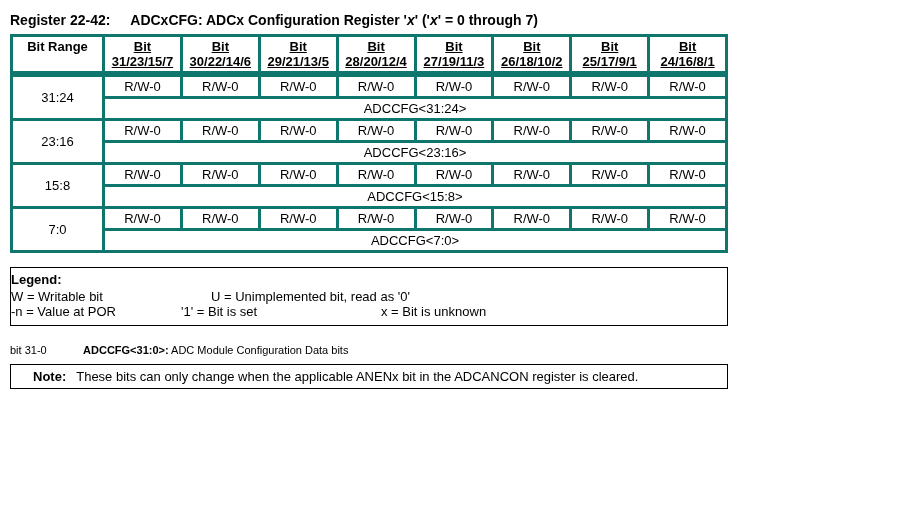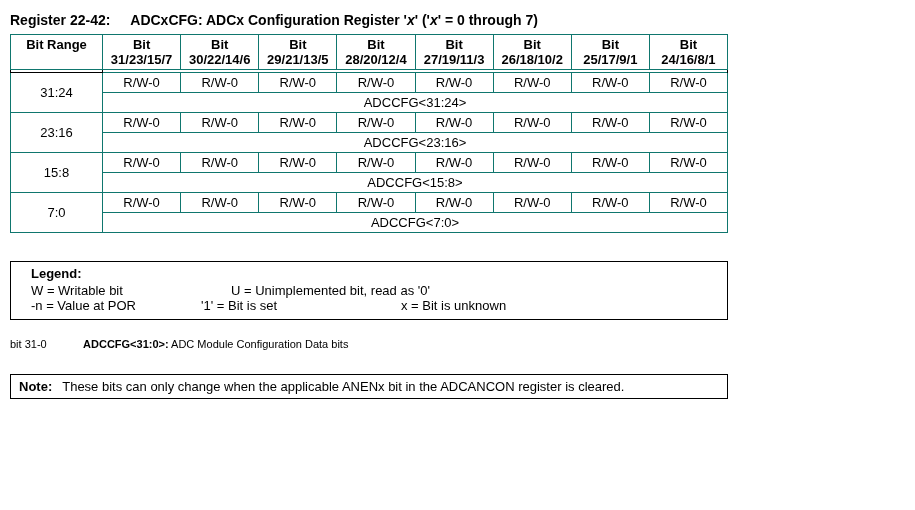--- a/index.html
+++ b/index.html
@@ -28,61 +28,62 @@
   }
   .ital { font-style: italic; }
 
   
   table.reg {
     border-collapse: collapse;
     width: 100%;
     table-layout: fixed;
   }
   table.reg th, table.reg td {
-    border: 1px solid #0f766e;
+    border: 3px solid #0f766e;
     text-align: center;
     padding: 2px 4px;
     font-size: 13px;
     box-sizing: border-box;
   }
   table.reg th.br {
     width: 90px;
   }
   table.reg th {
     font-weight: bold;
     vertical-align: top;
   }
   table.reg th .sub {
     font-weight: bold;
     display: block;
+    text-decoration: underline;
   }
   table.reg td.br-cell {
     font-weight: normal;
   }
   table.reg tr.gap td {
     border-left: 1px solid #000;
     border-right: 1px solid #000;
     border-top: none;
     border-bottom: none;
     height: 3px;
     padding: 0;
   }
   table.reg tr.gap td.br-gap {
     border-top: 1px solid #000;
     border-bottom: 1px solid #000;
   }
 
   
   .legend {
-    margin-top: 28px;
+    margin-top: 14px;
     border-top: 1px solid #000;
     border-left: 1px solid #000;
     border-right: 1px solid #000;
     border-bottom: 1.5px solid #000;
-    padding: 4px 8px 6px 20px;
+    padding: 4px 8px 6px 0;
   }
   .legend-title {
     font-weight: bold;
     margin-bottom: 2px;
   }
   .legend-row {
     display: flex;
     flex-wrap: nowrap;
   }
   .legend-cell {
@@ -102,26 +103,26 @@
   .bitdesc .range {
     display: inline-block;
     width: 70px;
   }
   .bitdesc .name {
     font-weight: bold;
   }
 
   
   .note {
-    margin-top: 24px;
+    margin-top: 8px;
     border-top: 1px solid #000;
     border-left: 1px solid #000;
     border-right: 1px solid #000;
     border-bottom: 1.5px solid #000;
-    padding: 4px 8px;
+    padding: 4px 22px;
   }
   .note .note-label {
     font-weight: bold;
     margin-right: 10px;
   }
 </style>
 </head>
 <body>
 
 <div class="page">

